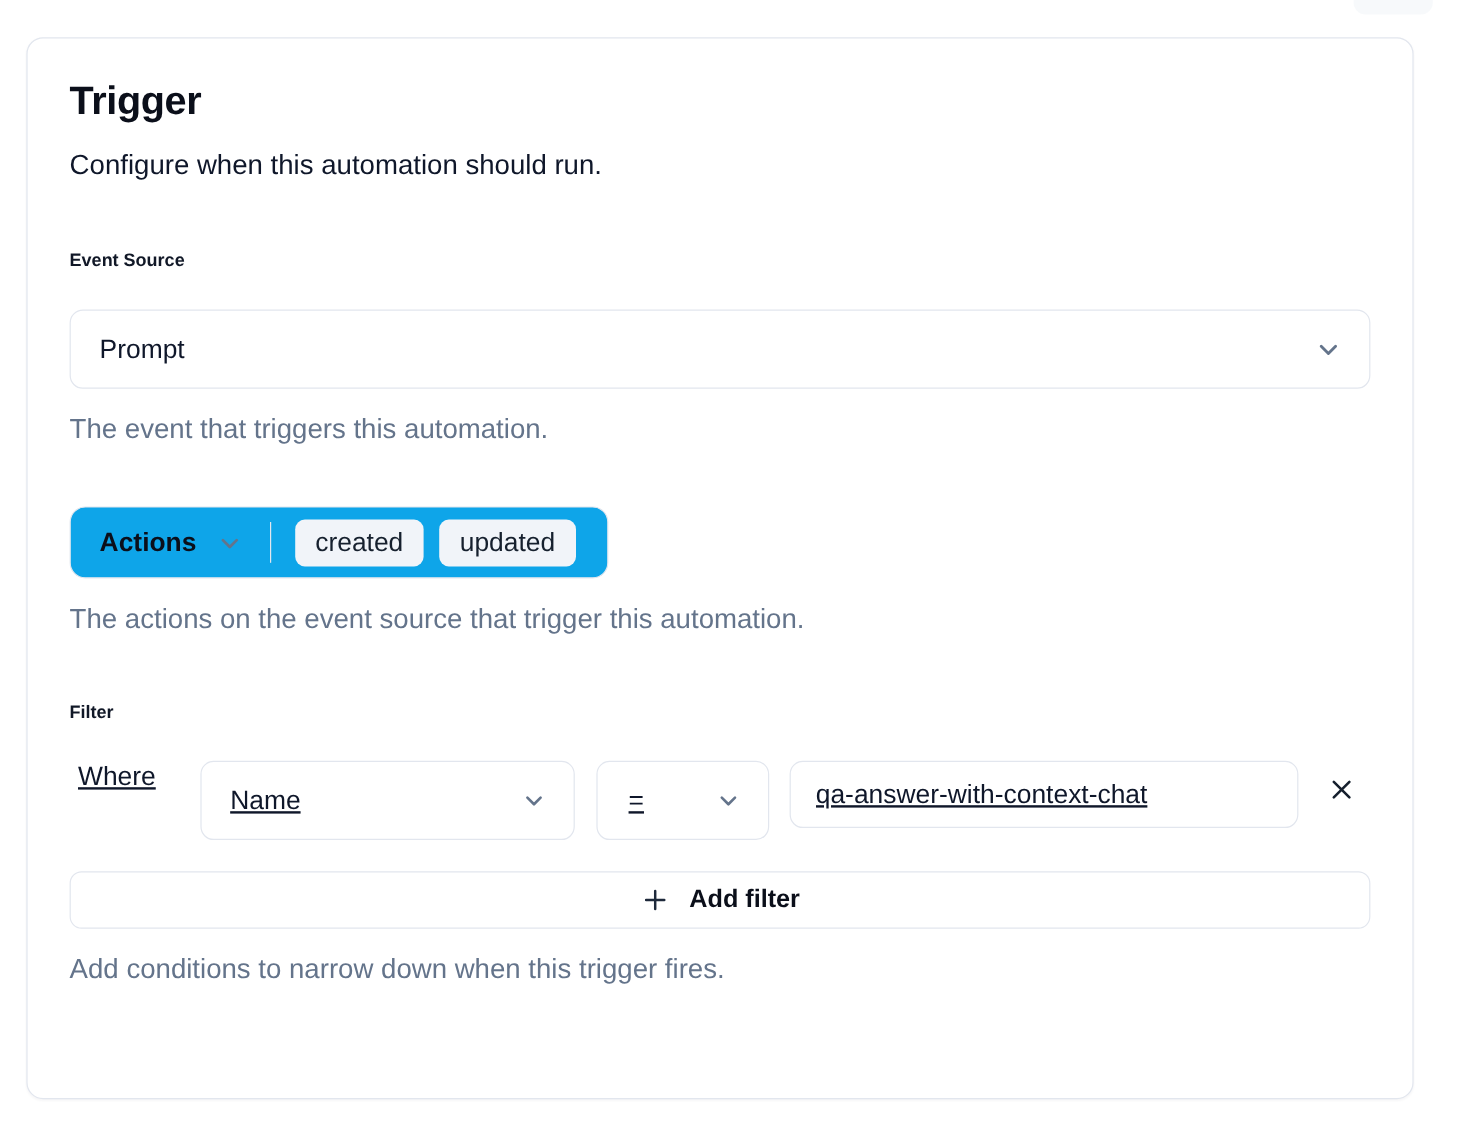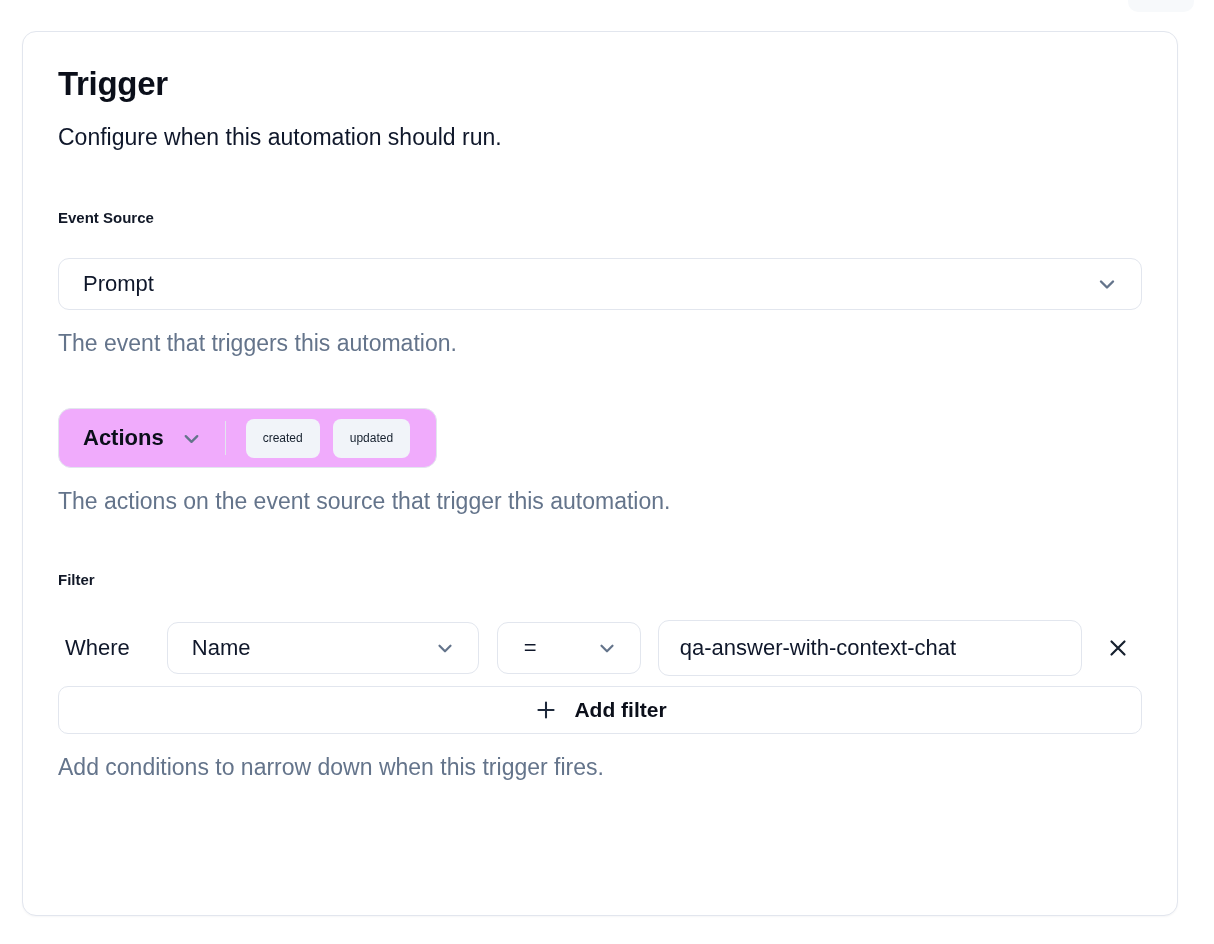--- a/index.html
+++ b/index.html
@@ -43,65 +43,65 @@
   .section:first-of-type { margin-top: 0; }
 
   .field-label {
     display: block;
     font-size: 15px; font-weight: 600; line-height: 28px;
     color: #111827; margin-bottom: 26px;
   }
 
   .select {
     display: flex; align-items: center; justify-content: space-between;
-    height: 52px; width: 100%;
+    height: 66px; width: 100%;
     background: #ffffff;
     border: 1px solid #e2e6ee; border-radius: 11px;
     padding: 0 22px 0 24px;
     font-size: 22px; color: #0f172a;
     cursor: pointer;
   }
   .select .chev { flex: none; margin-left: 14px; }
   .chev svg { display: block; }
 
   .help {
     font-size: 23px; line-height: 30px; color: #64748b;
     margin-top: 18px;
   }
 
   
   .action-box {
     display: inline-flex; align-items: center;
     height: 60px;
     border: 1px solid #e2e6ee; border-radius: 13px;
     padding: 0 26px 0 24px;
-    background: #f0abfc;
+    background: #0ea5e9;
   }
   .actions-trigger {
     display: inline-flex; align-items: center; gap: 16px;
     background: none; border: none; cursor: pointer;
     font-family: inherit; font-size: 22px; font-weight: 600; color: #0b0f1a;
     padding: 0;
   }
   .vdivider {
     width: 1px; height: 34px; background: #e2e6ee;
     margin: 0 20px 0 22px;
   }
   .chips { display: inline-flex; gap: 13px; }
   .chip {
     display: inline-flex; align-items: center;
     background: #f1f4f9;
     border-radius: 8px;
     padding: 0 17px;
     height: 39px;
-    font-size: 12px; color: #16202e;
+    font-size: 22px; color: #16202e;
   }
 
   
-  .filter-row { display: flex; align-items: center; }
+  .filter-row { display: flex; align-items: flex-start; text-decoration: underline; }
   .where-label {
     flex: none;
     font-size: 22px; color: #0f172a;
     margin-left: 7px; margin-right: 37px;
   }
   .select.field-select { width: 312px; flex: none; margin-right: 18px; gap: 20px; }
   .select.op-select    { width: 144px; flex: none; margin-right: 17px; padding-left: 26px; }
   .value-input {
     flex: 1 1 auto; min-width: 0;
     height: 56px;
@@ -114,21 +114,21 @@
   .remove-btn {
     flex: none;
     width: 48px; height: 48px;
     display: flex; align-items: center; justify-content: center;
     background: none; border: none; cursor: pointer;
     border-radius: 8px;
   }
   .remove-btn svg { display: block; }
 
   .add-filter-btn {
-    margin-top: 10px;
+    margin-top: 26px;
     width: 100%; height: 48px;
     display: flex; align-items: center; justify-content: center; gap: 15px;
     background: #ffffff;
     border: 1px solid #e2e6ee; border-radius: 10px;
     font-family: inherit; font-size: 21px; font-weight: 600; color: #0b0f1a;
     cursor: pointer;
   }
   .add-filter-btn .plus svg { display: block; }
 </style>
 </head>

